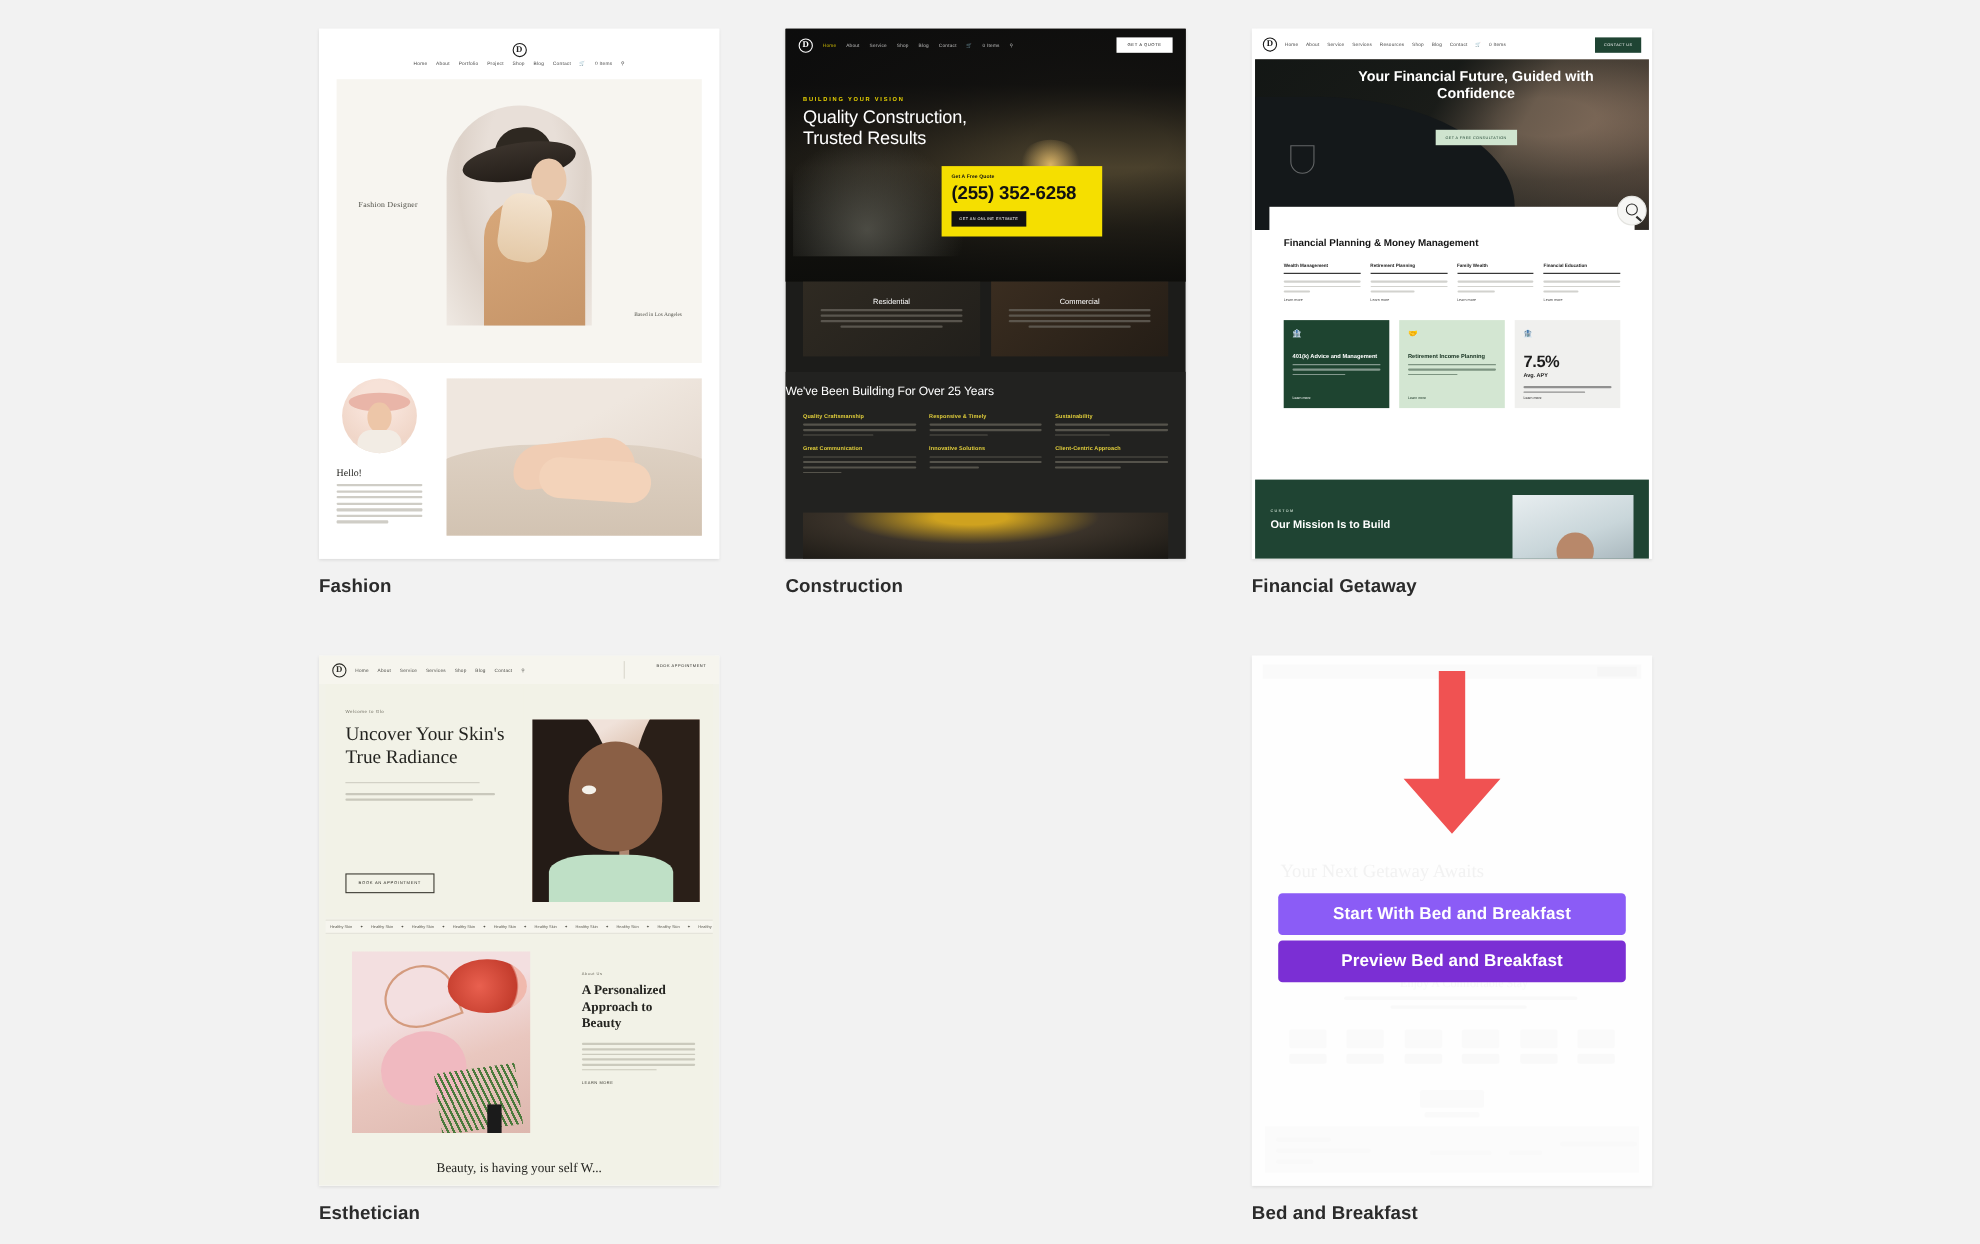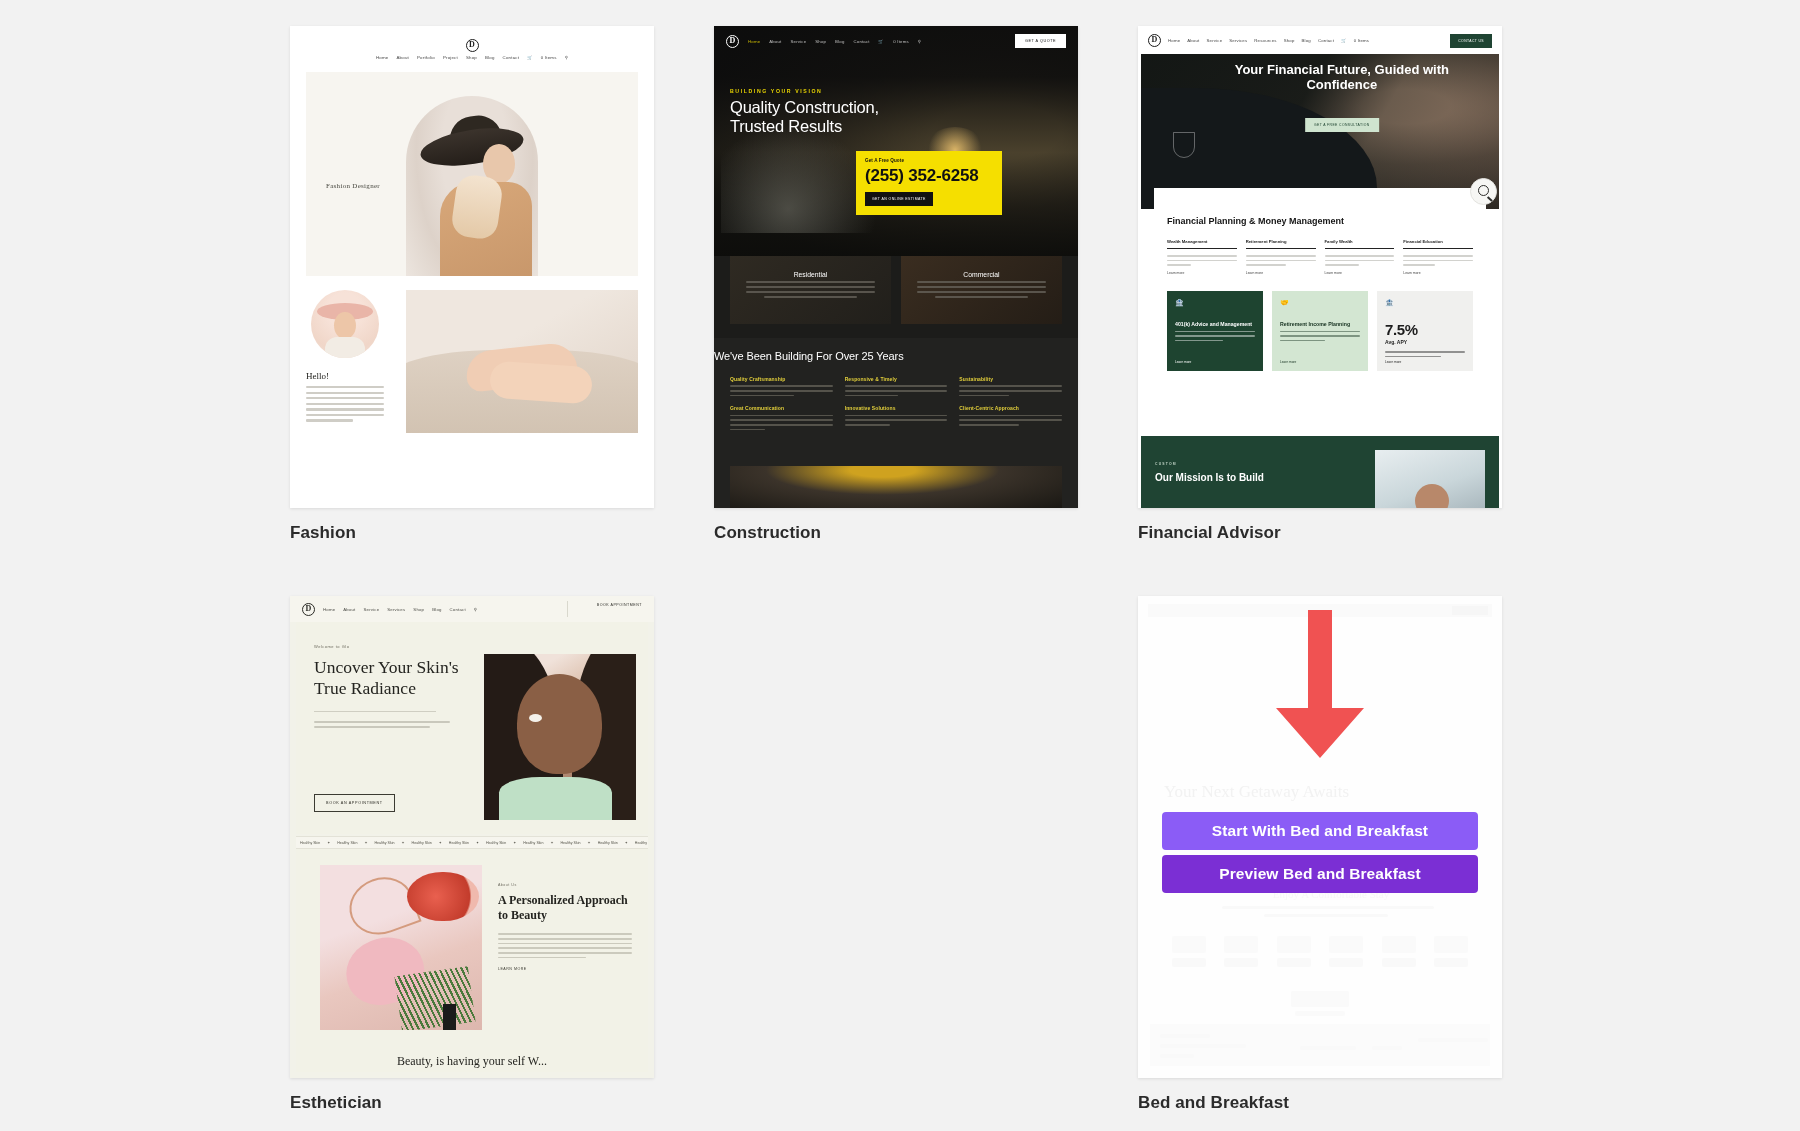--- a/index.html
+++ b/index.html
@@ -46,21 +46,21 @@
     line-height: 1;
   }
   .navlink { opacity: .85; white-space: nowrap; }
 
   
   .fashion { background:#ffffff; width:100%; height:100%; }
   .fashion .navbar { color:#1d1d1d; justify-content:center; padding-top:4px;
     flex-direction: column; gap:3px; height:42px;}
   .fashion .nav-row { display:flex; gap:8px; align-items:center; font-size:4.4px; }
   .fsh-hero {
-    margin: 4px 16px 0 16px; height: 204px; background:#f7f5f0;
+    margin: 4px 16px 0 16px; height: 258px; background:#f7f5f0;
     position:relative; overflow:hidden;
   }
   .fsh-arch {
     position:absolute; left:50%; top:24px; transform:translateX(-50%);
     width: 132px; height: 200px;
     border-radius: 66px 66px 0 0;
     background:
       radial-gradient(ellipse at 52% 28%, #e8dfd8 0 34%, #ddd2c9 60%, #efe9e3 100%);
     overflow:hidden;
   }
@@ -271,21 +271,21 @@
     border-radius:50% 50% 46% 46%; background:#8a5f45; }
   .est-photo .cream{ position:absolute; left:30%; top:36%; width:13px; height:8px;
     border-radius:50%; background:#f4f1ea; }
   .est-photo .top{ position:absolute; left:10%; bottom:0; width:74%; height:26%;
     background:#bfe0c6; border-radius:36% 36% 0 0; }
   .est-ticker{ position:absolute; left:6px; right:6px; top:240px; height:13px;
     background:#f6f5ee; border-top:1px solid #e3e2d7; border-bottom:1px solid #e3e2d7;
     display:flex; align-items:center; gap:7px; padding-left:4px; overflow:hidden;
     font-size:3.6px; color:#55544a; white-space:nowrap; }
   .est-sec2{ position:absolute; left:6px; right:6px; top:253px; bottom:6px;
-    background:#f2f2e7; display:flex; padding:16px 0 0 0; }
+    background:#f2f2e7; display:flex; padding:16px 0 0 0;gap:31px; }
   .est-sec2 .img{ width:46%; margin-left:24px; height:165px;
     background:linear-gradient(160deg,#f3dfe0 0 34%,#e9c7bf 60%,#ddb7ae 100%);
     position:relative; overflow:hidden; }
   .est-sec2 .img .roller{ position:absolute; left:18%; top:8%; width:40%; height:34%;
     border:2px solid #d49b7e; border-radius:50% 50% 0 50%; transform:rotate(-20deg); }
   .est-sec2 .img .fruit{ position:absolute; right:2%; top:4%; width:44%; height:30%;
     border-radius:50%; background:radial-gradient(circle at 40% 50%,#e9604f,#c33c2c 68%,#f0b9ad 72%); }
   .est-sec2 .img .stone{ position:absolute; left:16%; top:44%; width:48%; height:40%;
     border-radius:50% 50% 46% 46%; background:#f0b9c0; transform:rotate(-14deg); }
   .est-sec2 .img .leaf{ position:absolute; right:6%; bottom:2%; width:46%; height:34%;
@@ -609,21 +609,21 @@
         <div class="fin-mission">
           <div class="tag">CUSTOM</div>
           <h3>Our Mission Is to Build</h3>
           <div class="img">
               <div class="head"></div>
             </div>
         </div>
 
       </div>
     </div>
-    <div class="caption">Financial Advisor</div>
+    <div class="caption">Financial Getaway</div>
   </div>
 
   <div class="cell">
     <div class="thumb">
       <div class="est">
 
         <div class="navbar">
           <div class="logo-d">D</div>
           <span class="navlink">Home</span>
           <span class="navlink">About</span>

